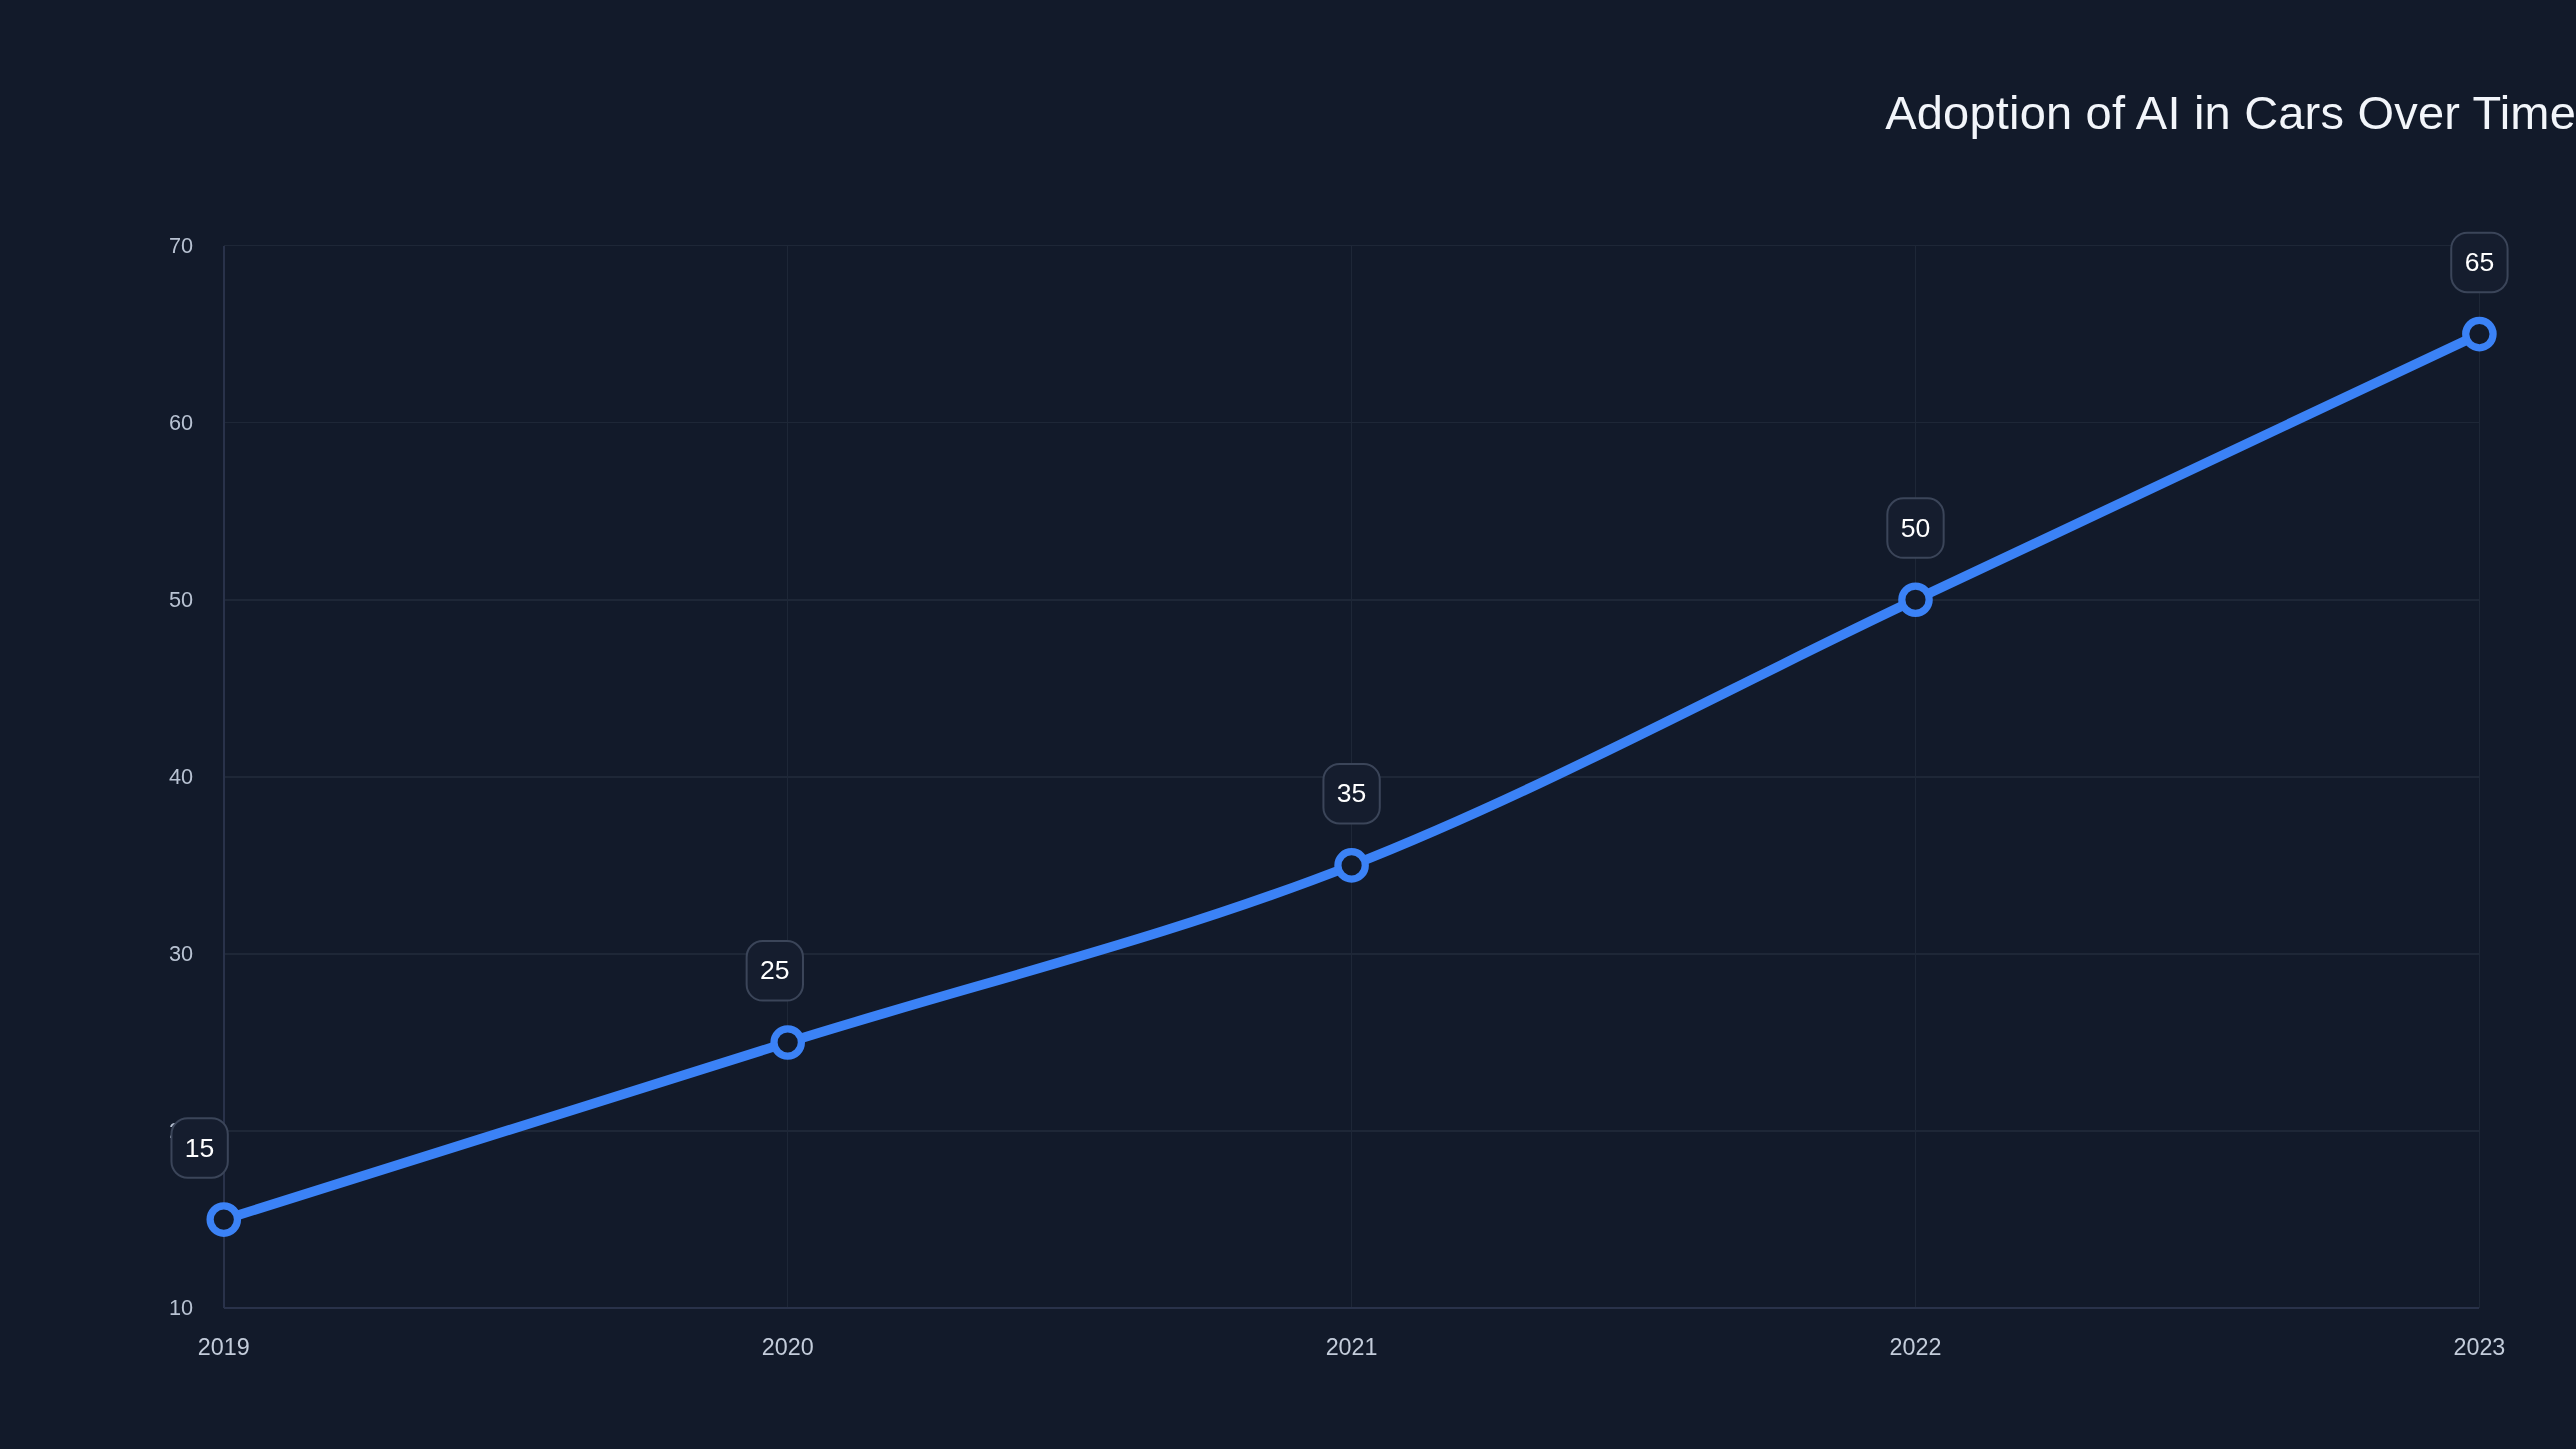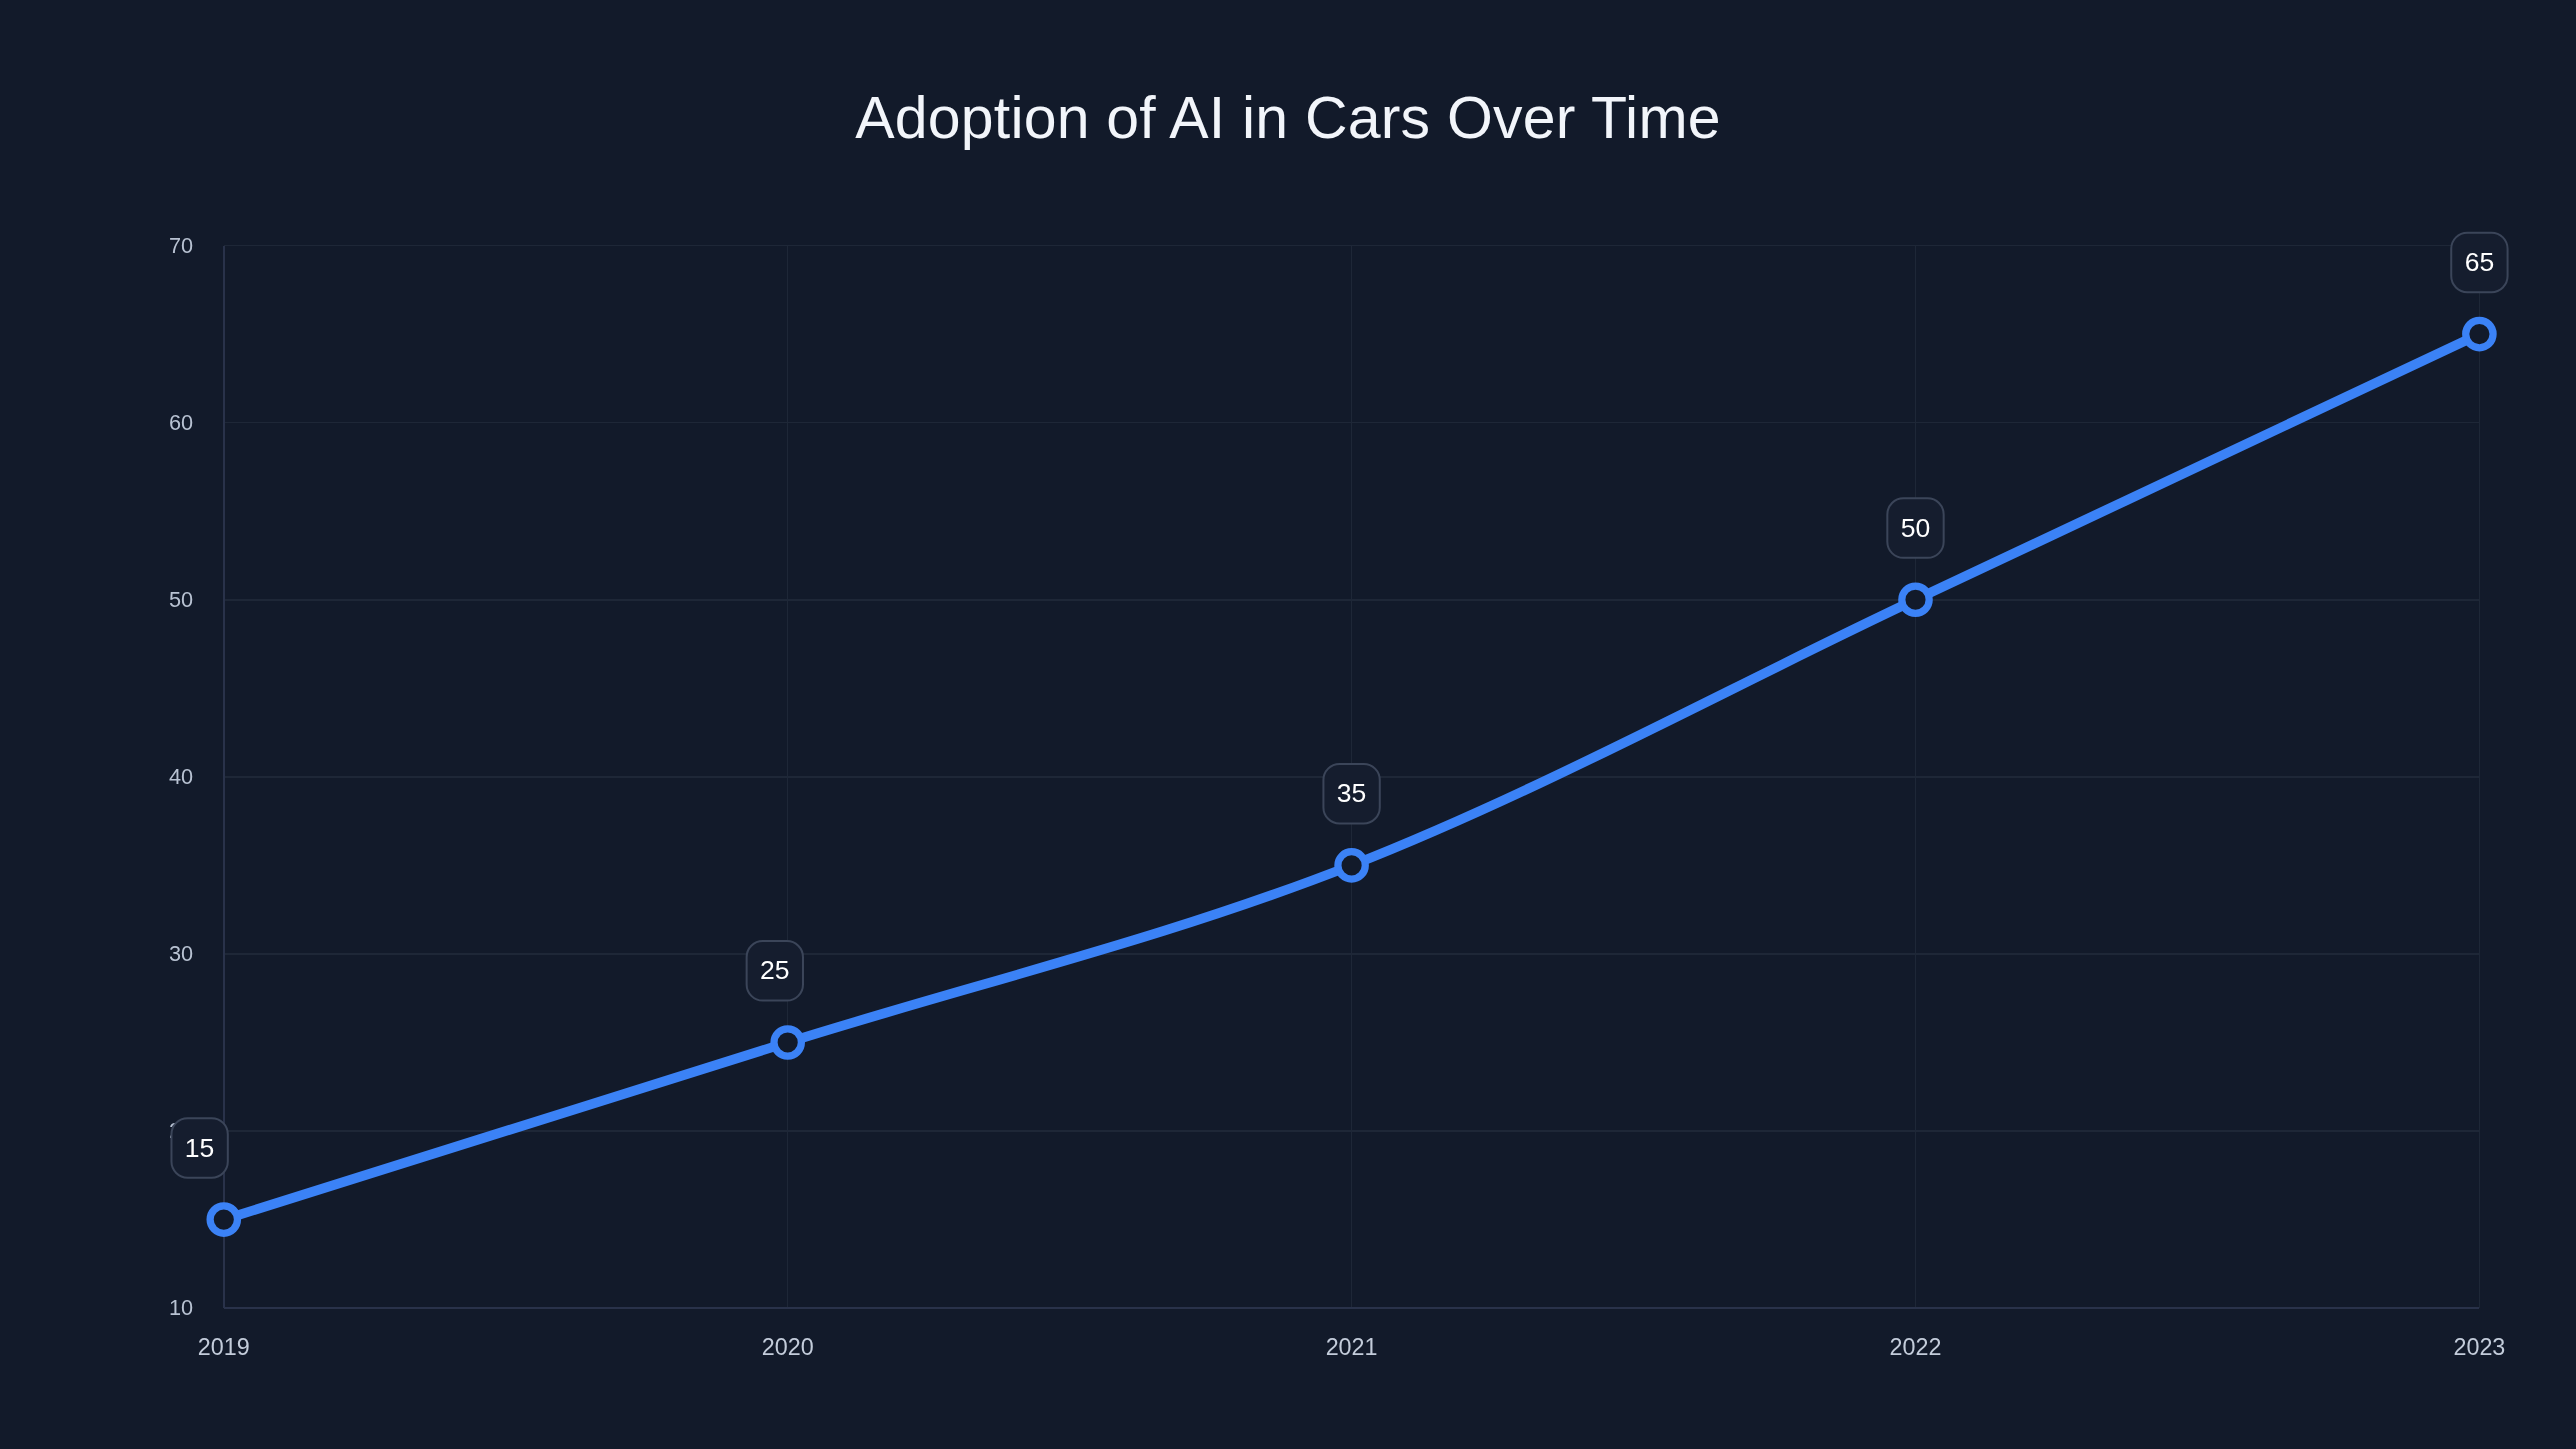--- a/index.html
+++ b/index.html
@@ -13,23 +13,23 @@
     height: 1449px;
     background: #121a2a;
     overflow: hidden;
     font-family: "Liberation Sans", sans-serif;
   }
   #chart-title {
     position: absolute;
     left: 0;
     top: 89px;
     width: 2576px;
-    text-align: center;
+    text-align: right;
     color: #f2f5fa;
-    font-size: 59px;
+    font-size: 47px;
     font-weight: 400;
     letter-spacing: 0.2px;
     line-height: 1;
   }
   svg#plot {
     position: absolute;
     left: 0;
     top: 0;
     width: 2576px;
     height: 1449px;

